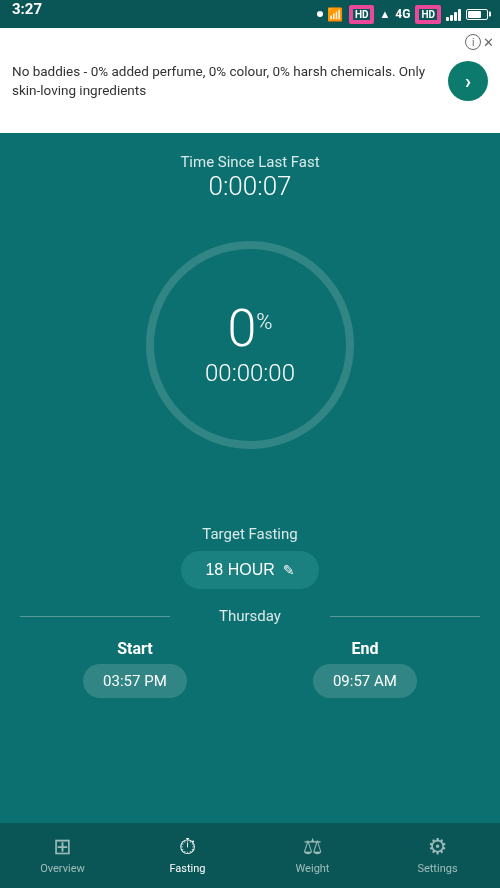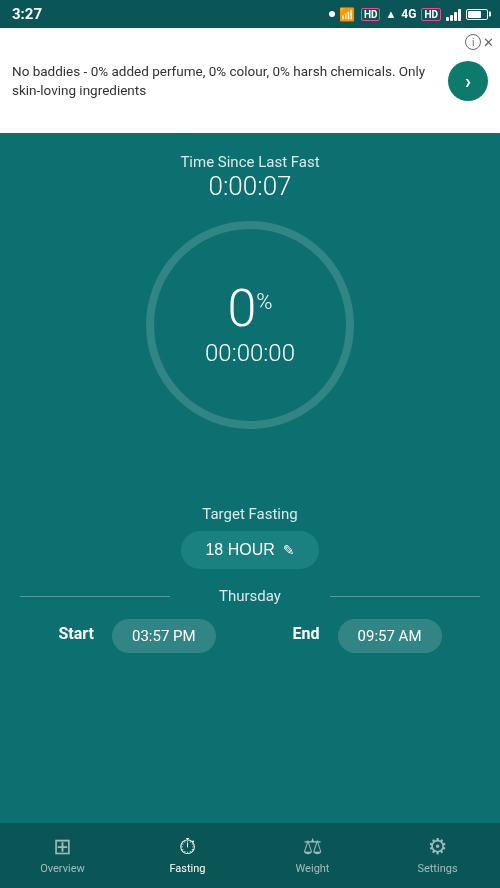--- a/index.html
+++ b/index.html
@@ -11,42 +11,41 @@
       font-family: 'Roboto', Arial, sans-serif;
       overflow: hidden;
       position: relative;
     }
 
     
     .status-bar {
       background: #0a5555;
       height: 28px;
       display: flex;
-      align-items: center;
       justify-content: space-between;
       padding: 0 12px;
       color: white;
       font-size: 14px;
       font-weight: 600;
     }
     .status-left { font-size: 15px; font-weight: bold; }
     .status-right {
       display: flex;
       align-items: center;
       gap: 5px;
       font-size: 12px;
     }
     .status-dot {
       width: 6px; height: 6px;
       background: white;
       border-radius: 50%;
     }
     .hd-badge {
       background: transparent;
-      border: 1px solid #ec4899;
+      border: 4px solid #ec4899;
       border-radius: 2px;
       font-size: 10px;
       padding: 0 2px;
       font-weight: bold;
     }
     .signal-bars {
       display: flex;
       align-items: flex-end;
       gap: 1px;
       height: 14px;
@@ -173,21 +172,21 @@
 
     
     .time-since-label {
       color: rgba(255,255,255,0.85);
       font-size: 15px;
     }
     .time-since-value {
       color: white;
       font-size: 26px;
       font-weight: 300;
-      margin-bottom: 4px;
+      margin-bottom: 24px;
     }
 
     
     .circle-container {
       position: relative;
       width: 240px;
       height: 240px;
       display: flex;
       align-items: center;
       justify-content: center;
@@ -272,22 +271,22 @@
 
     
     .start-end-row {
       display: flex;
       width: 100%;
       justify-content: space-around;
       margin-bottom: 6px;
     }
     .start-col, .end-col {
       display: flex;
-      align-items: center;
-      gap: 18px;
+      flex-direction: column;
+      align-items: center;
     }
     .col-label {
       color: white;
       font-size: 16px;
       font-weight: bold;
       margin-bottom: 6px;
     }
     .col-value {
       background: rgba(255,255,255,0.15);
       border-radius: 20px;

